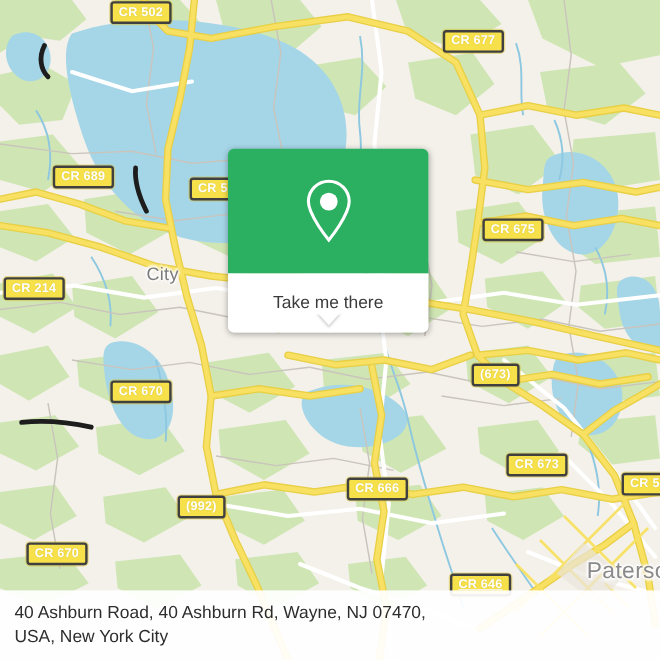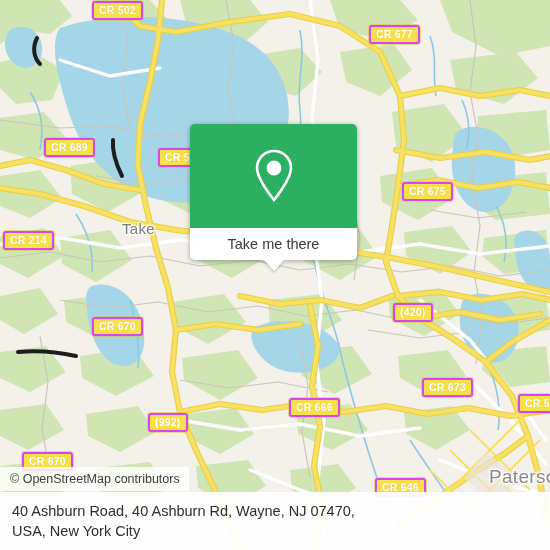--- a/index.html
+++ b/index.html
@@ -7,37 +7,37 @@
        font-family:"Liberation Sans","DejaVu Sans",sans-serif;}
 
   #app{position:relative;width:550px;height:550px;overflow:hidden;background:#f2efe9;}
 
   
   #map{position:absolute;left:0;top:0;width:550px;height:550px;overflow:hidden;
        background:#f4f1ea;}
   #map svg{display:block;width:550px;height:550px;}
 
   
-  .shield{position:absolute;background:#f7e14a;border:2px solid #d946ef;border-radius:3px;
+  .shield{position:absolute;background:#f7e14a;border:2px solid #404040;border-radius:3px;
           color:#ffffff;font-size:10.5px;font-weight:bold;letter-spacing:.2px;
           padding:1.5px 5px 2px 5px;white-space:nowrap;line-height:11px;
           text-shadow:0 0 1px rgba(140,120,0,.35);
           box-shadow:0 0 0 1px rgba(215,195,60,.55);}
   .citylabel{position:absolute;color:#7b7b7b;white-space:nowrap;
              font-size:15px;letter-spacing:.3px;
              text-shadow:1px 0 2px #fff,-1px 0 2px #fff,0 1px 2px #fff,0 -1px 2px #fff,
                          1px 1px 2px #fff,-1px -1px 2px #fff;}
   .citylabel.big{font-size:19px;color:#8a8a8a;}
 
   
   #popup{position:absolute;left:190px;top:124px;width:167px;
          border-radius:5px;box-shadow:0 1px 5px rgba(0,0,0,.35);}
   #popup-head{height:104px;border-radius:5px 5px 0 0;
               display:flex;align-items:center;justify-content:center;}
-  #popup-foot{height:32px;background:#ffffff;border-radius:0 0 5px 5px;
+  #popup-foot{height:49px;background:#ffffff;border-radius:0 0 5px 5px;
               display:flex;align-items:center;justify-content:center;}
   #popup-foot span{font-size:14.5px;color:#3a3a3a;}
   #popup-tail{position:absolute;left:50%;margin-left:-10px;top:136px;
               width:0;height:0;border-left:10px solid transparent;
               border-right:10px solid transparent;border-top:11px solid #ffffff;
               filter:drop-shadow(0 2px 1px rgba(0,0,0,.18));}
 
   
   #attrib{position:absolute;left:0;top:467px;height:24px;
           background:rgba(255,255,255,.82);
@@ -250,30 +250,30 @@
         </g>
 
         <g stroke="#1d1d1d" fill="none" stroke-width="4" stroke-linecap="round">
           <path d="M37,38 C32,48 34,58 40,64"></path>
           <path d="M113,140 C112,152 116,164 122,176"></path>
           <path d="M18,352 C38,350 58,352 76,356"></path>
         </g>
       </g>
     </svg>
 
-    <div class="citylabel" style="left:122px;top:220px;">Take</div>
+    <div class="citylabel" style="left:122px;top:220px;">City</div>
     <div class="citylabel big" style="left:489px;top:466px;">Paterson</div>
 
     <div class="shield" style="left:92px;top:1px;">CR 502</div>
     <div class="shield" style="left:369px;top:25px;">CR 677</div>
     <div class="shield" style="left:44px;top:122px;margin-top:16px;">CR 689</div>
     <div class="shield" style="left:158px;top:148px;">CR 50</div>
     <div class="shield" style="left:402px;top:182px;">CR 675</div>
     <div class="shield" style="left:3px;top:231px;">CR 214</div>
-    <div class="shield" style="left:393px;top:303px;">(420)</div>
+    <div class="shield" style="left:393px;top:303px;">(673)</div>
     <div class="shield" style="left:92px;top:317px;">CR 670</div>
     <div class="shield" style="left:422px;top:378px;">CR 673</div>
     <div class="shield" style="left:289px;top:398px;">CR 666</div>
     <div class="shield" style="left:518px;top:394px;">CR 50</div>
     <div class="shield" style="left:148px;top:413px;">(992)</div>
     <div class="shield" style="left:22px;top:452px;">CR 670</div>
     <div class="shield" style="left:375px;top:478px;text-decoration:underline;">CR 646</div>
   </div>
 
   <div id="popup">
@@ -283,23 +283,20 @@
                  C23,53 6,32.5 6,21 C6,11.6 13.6,4 23,4 Z" fill="none" stroke="#ffffff" stroke-width="2.6"></path>
         <circle cx="23" cy="21" r="7.4" fill="#ffffff"></circle>
       </svg>
     </div>
     <div id="popup-foot">
       <span>Take me there</span>
     </div>
     <div id="popup-tail"></div>
   </div>
 
-  <div id="attrib">
-    <span>© OpenStreetMap contributors</span>
-  </div>
 
   <div id="bottombar">
     <div id="addr">
       <div>40 Ashburn Road, 40 Ashburn Rd, Wayne, NJ 07470,</div>
       <div>USA, New York City</div>
     </div>
   </div>
 
 </div>
 

